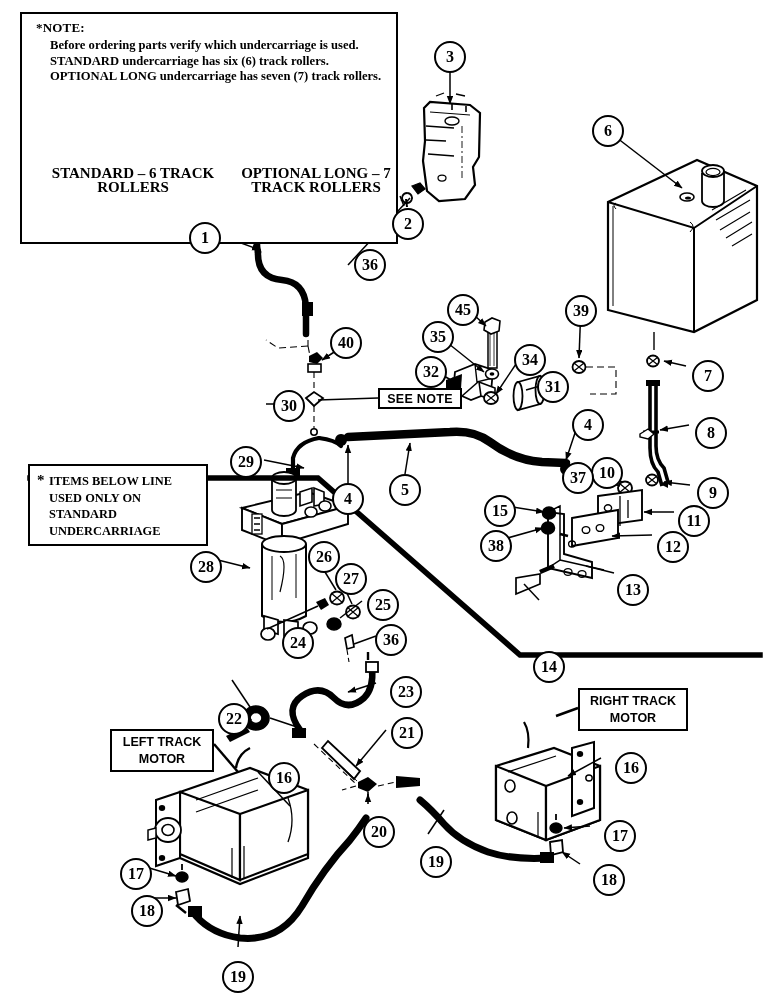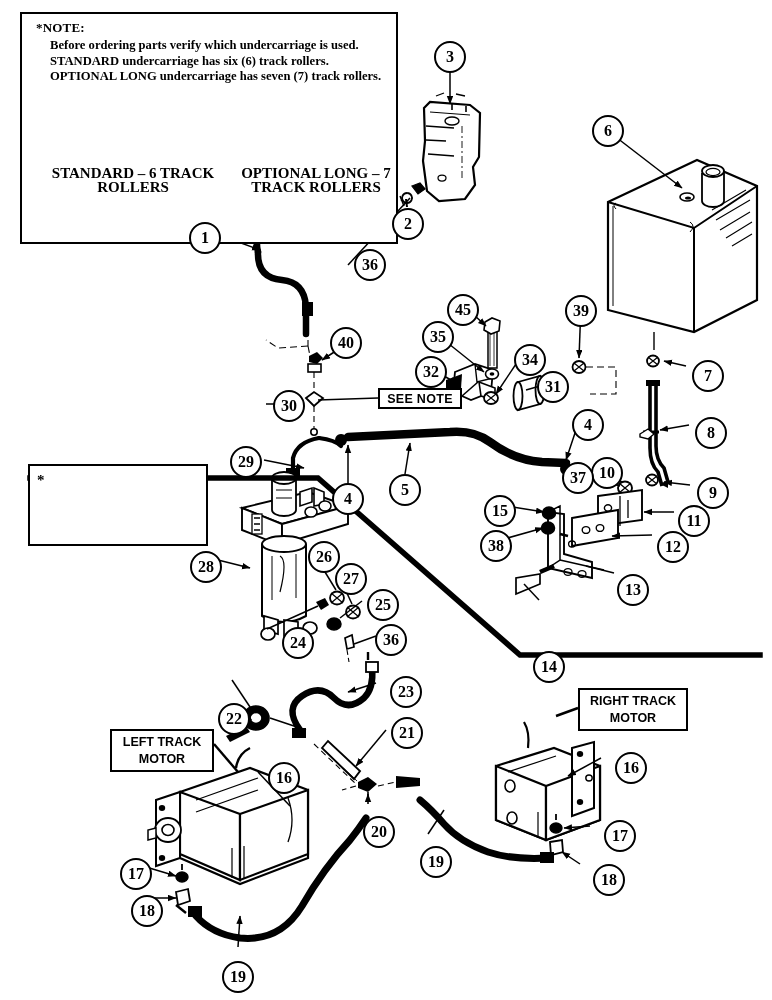--- a/index.html
+++ b/index.html
@@ -449,20 +449,21 @@
 
   <div class="notebox">
     <div class="note-title">*NOTE:</div>
     <div class="note-body">Before ordering parts verify which undercarriage is used. STANDARD undercarriage has six (6) track rollers. OPTIONAL LONG undercarriage has seven (7) track rollers.</div>
     <div class="roller-caption cap-left">STANDARD – 6 TRACK ROLLERS</div>
     <div class="roller-caption cap-right">OPTIONAL LONG – 7 TRACK ROLLERS</div>
   </div>
 
   <div id="below-line-box">
     <span class="star">*</span>
+    <span class="txt">ITEMS BELOW LINE USED ONLY ON STANDARD UNDERCARRIAGE</span>
   </div>
 
   <div class="tagbox" id="see-note">
     <span>SEE NOTE</span>
   </div>
   <div class="tagbox" id="left-motor-label">
     <span>LEFT TRACK</span>
     <span>MOTOR</span>
   </div>
   <div class="tagbox" id="right-motor-label">

